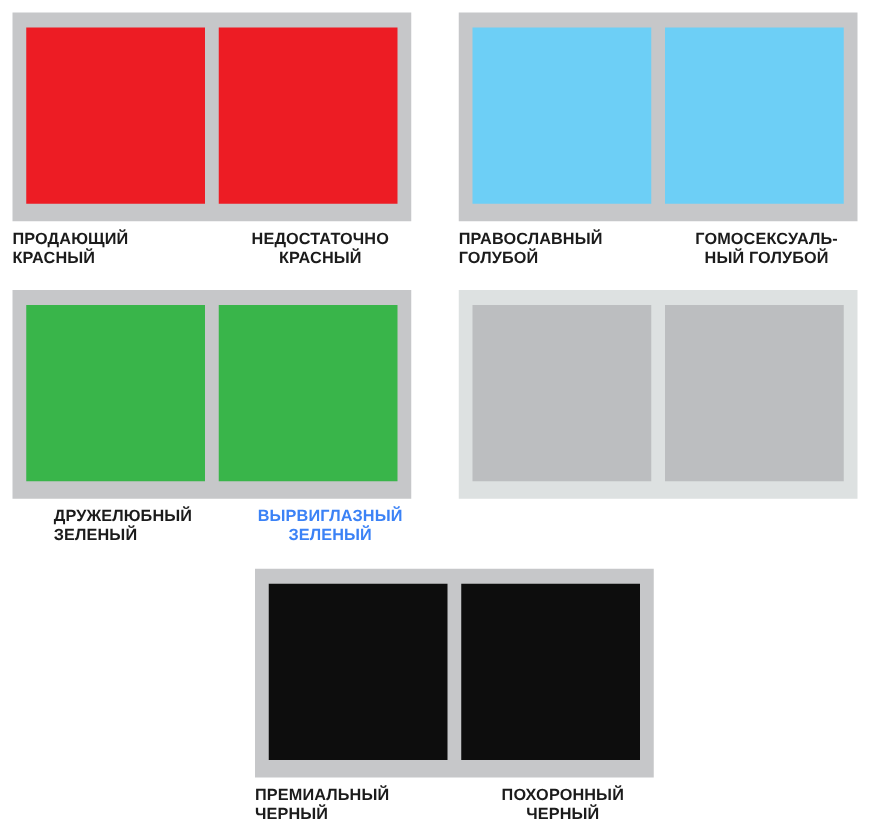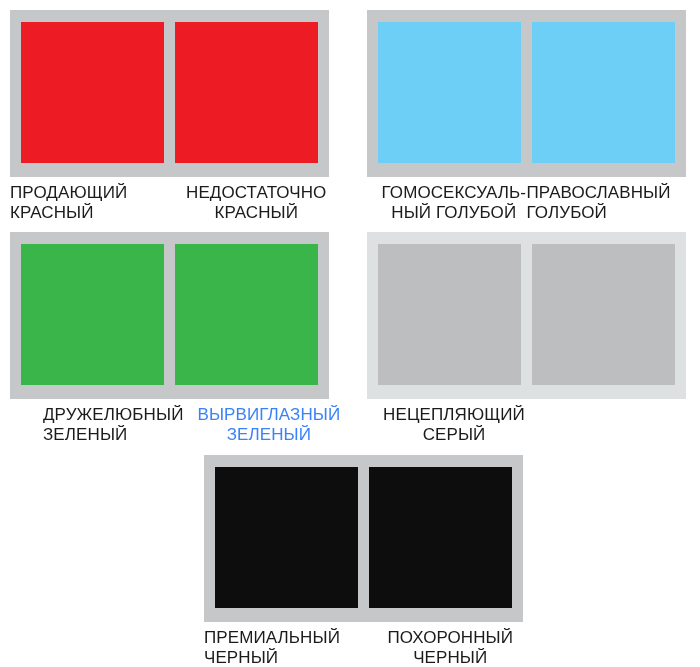--- a/index.html
+++ b/index.html
@@ -51,22 +51,22 @@
 
   .captions {
     display: flex;
     width: 319px;
     margin-top: 6px;
   }
   .caption {
     width: 160px;
     box-sizing: border-box;
     font-family: "Liberation Sans", sans-serif;
-    font-size: 17px;
-    font-weight: 400;
+    font-size: 13px;
+    font-weight: 700;
     line-height: 1.16;
     letter-spacing: 0.1px;
     color: #1b1b1b;
     white-space: pre-line;
     text-transform: uppercase;
   }
   .caption.right {
     padding-left: 14px;
     text-align: center;
   }
@@ -95,24 +95,24 @@
 КРАСНЫЙ</div>
     </div>
   </div>
 
   <div class="group" id="group-blue">
     <div class="frame" style="background: rgb(198, 199, 201);">
       <div class="swatch" style="background: rgb(109, 207, 246);"></div>
       <div class="swatch" style="background: rgb(109, 207, 246);"></div>
     </div>
     <div class="captions">
+      <div class="caption" style="color: rgb(27, 27, 27);">ПРАВОСЛАВНЫЙ
+ГОЛУБОЙ</div>
       <div class="caption right" style="color: rgb(27, 27, 27);">ГОМОСЕКСУАЛЬ-
 НЫЙ ГОЛУБОЙ</div>
-      <div class="caption" style="color: rgb(27, 27, 27);">ПРАВОСЛАВНЫЙ
-ГОЛУБОЙ</div>
     </div>
   </div>
 
   <div class="group" id="group-green">
     <div class="frame" style="background: rgb(198, 199, 201);">
       <div class="swatch" style="background: rgb(57, 181, 74);"></div>
       <div class="swatch" style="background: rgb(57, 181, 74);"></div>
     </div>
     <div class="captions">
       <div class="caption" style="color: rgb(27, 27, 27); margin-left: 33px;">ДРУЖЕЛЮБНЫЙ
@@ -121,22 +121,20 @@
 ЗЕЛЕНЫЙ</div>
     </div>
   </div>
 
   <div class="group" id="group-gray">
     <div class="frame light" style="background: rgb(221, 225, 225);">
       <div class="swatch" style="background: rgb(188, 190, 192);"></div>
       <div class="swatch" style="background: rgb(188, 190, 192);"></div>
     </div>
     <div class="captions">
-      <div class="caption right" style="color: rgb(27, 27, 27);">НЕЦЕПЛЯЮЩИЙ
-СЕРЫЙ</div>
     </div>
   </div>
 
   <div class="group" id="group-black">
     <div class="frame" style="background: rgb(198, 199, 201);">
       <div class="swatch" style="background: rgb(13, 13, 13);"></div>
       <div class="swatch" style="background: rgb(13, 13, 13);"></div>
     </div>
     <div class="captions">
       <div class="caption" style="color: rgb(27, 27, 27);">ПРЕМИАЛЬНЫЙ

